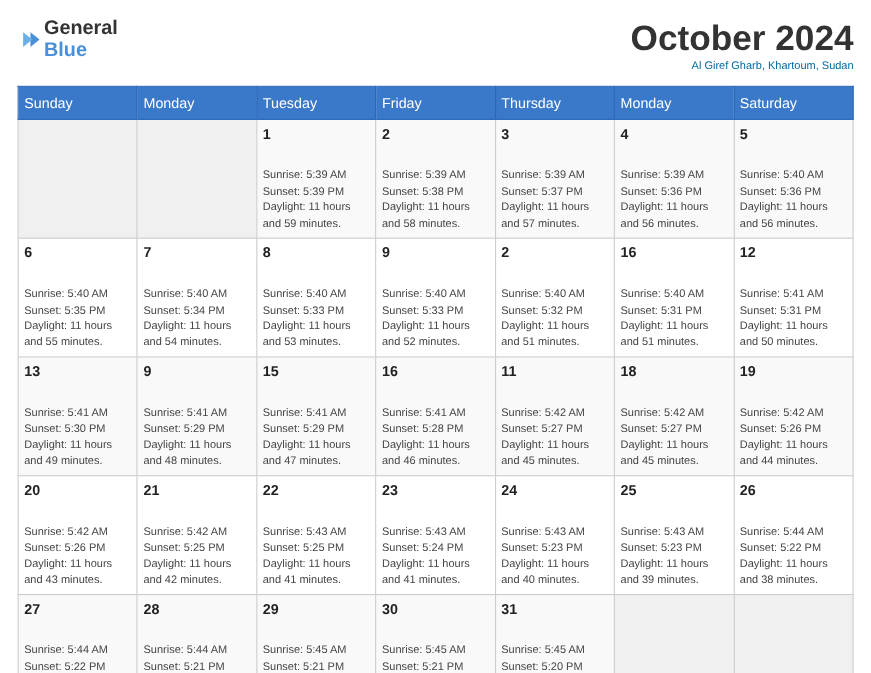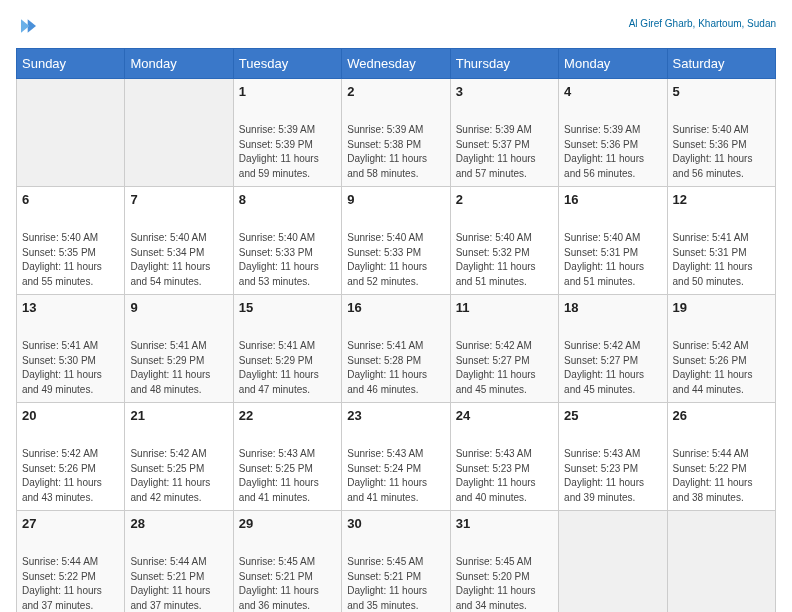--- a/index.html
+++ b/index.html
@@ -94,33 +94,42 @@
   </style>
 </head>
 <body>
 
 <div class="header">
   <div class="logo">
     <svg class="logo-icon" viewBox="0 0 24 24" width="28" height="28">
       <polygon points="14,4 24,12 14,20" fill="#4a90d9"></polygon>
       <polygon points="6,4 16,12 6,20" fill="#6ab0e8"></polygon>
     </svg>
+    <div>
+      <div>
+        <span class="logo-text-general">General</span>
+      </div>
+      <div>
+        <span class="logo-text-blue">Blue</span>
+      </div>
+    </div>
   </div>
   <div class="title-section">
+    <div class="month-title">October 2024</div>
     <div class="location-subtitle">Al Giref Gharb, Khartoum, Sudan</div>
   </div>
 </div>
 
 <table>
   <thead>
     <tr>
     <th>Sunday</th>
         <th>Monday</th>
         <th>Tuesday</th>
-        <th>Wednesday</th>
+        <th>Friday</th>
         <th>Thursday</th>
         <th>Monday</th>
         <th>Saturday</th>
       </tr>
   </thead>
   <tbody id="calendar-body">
   <tr>
         <td class="empty-cell"></td>
         <td class="empty-cell"></td>
         <td>

